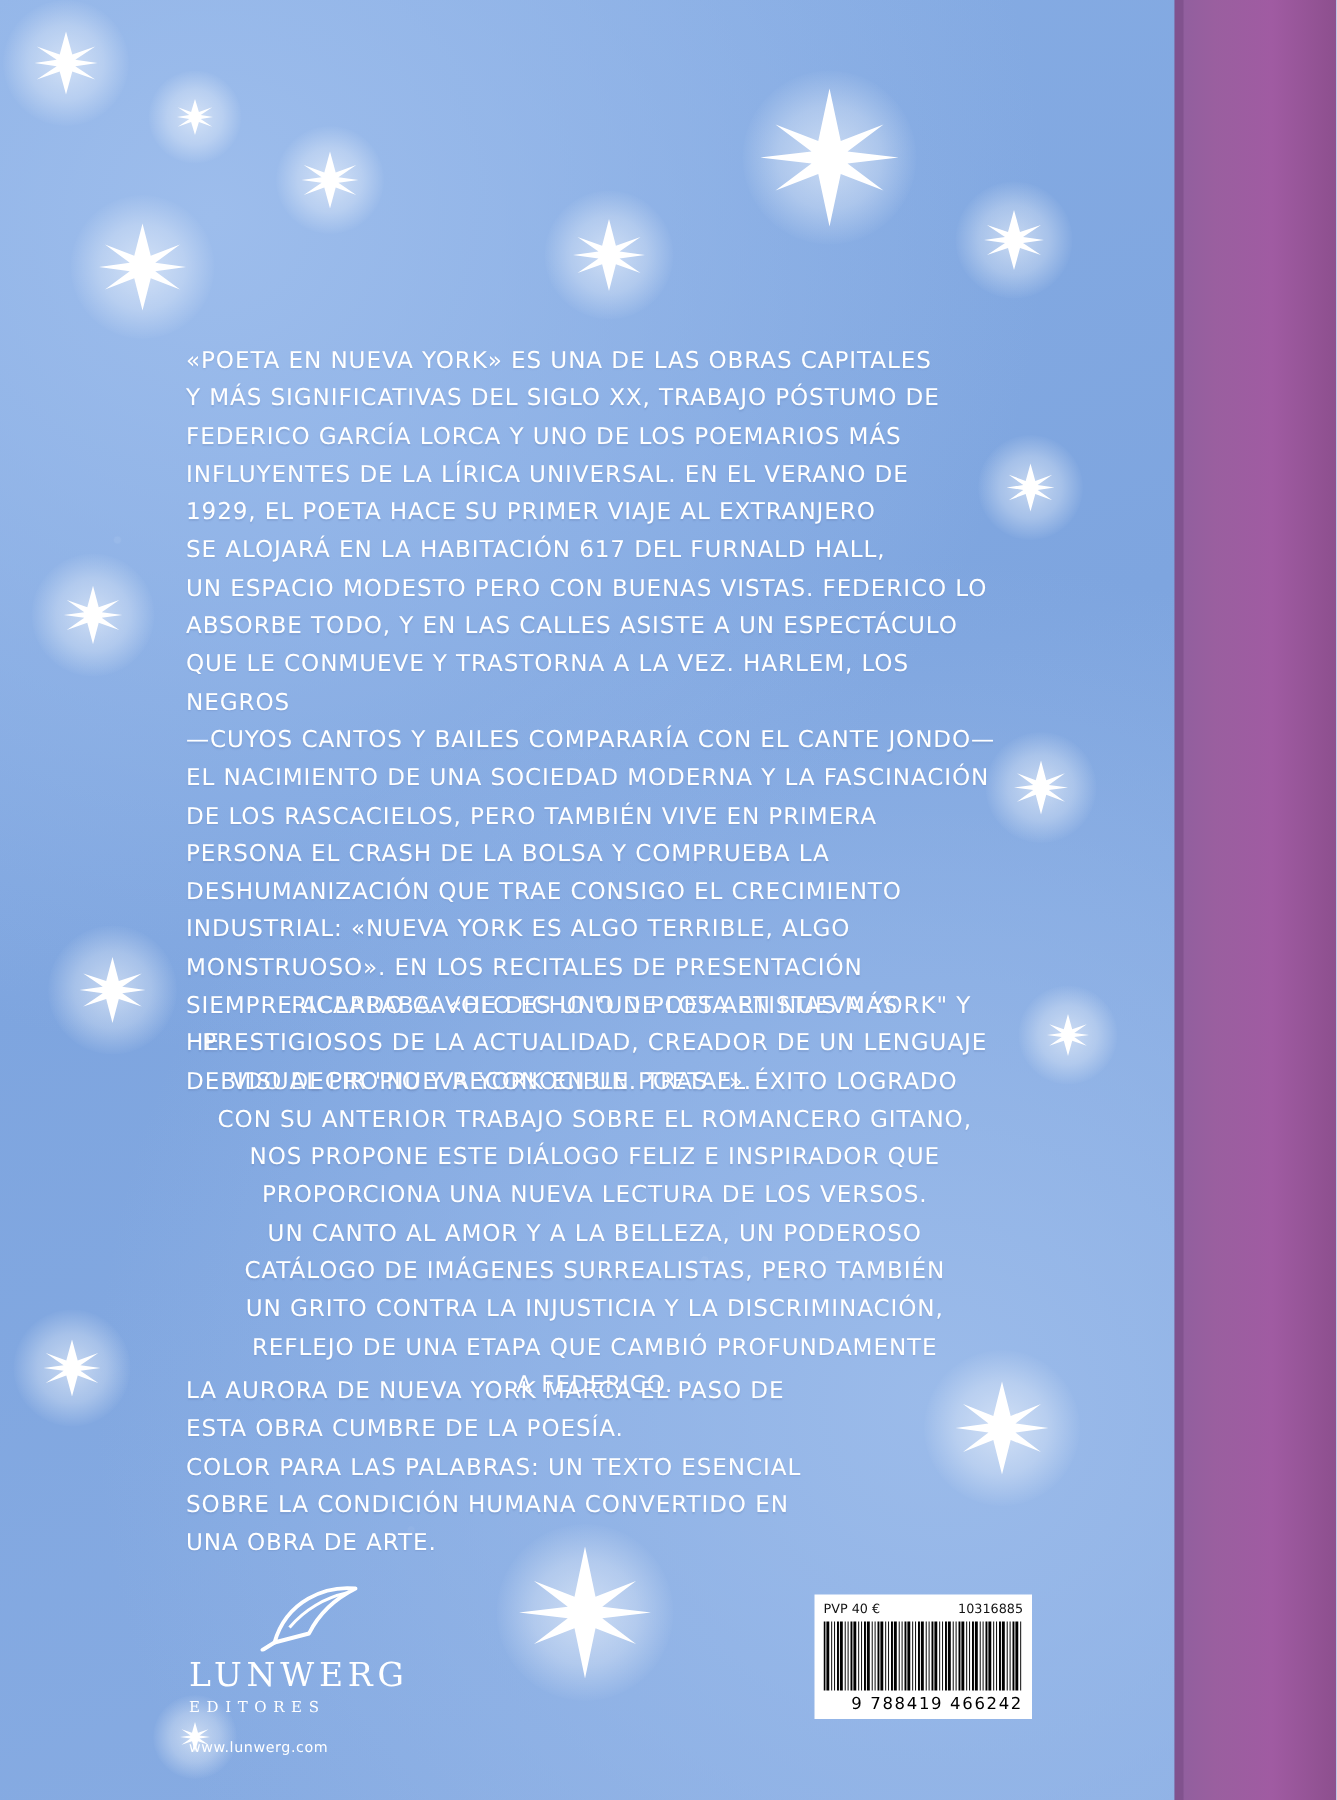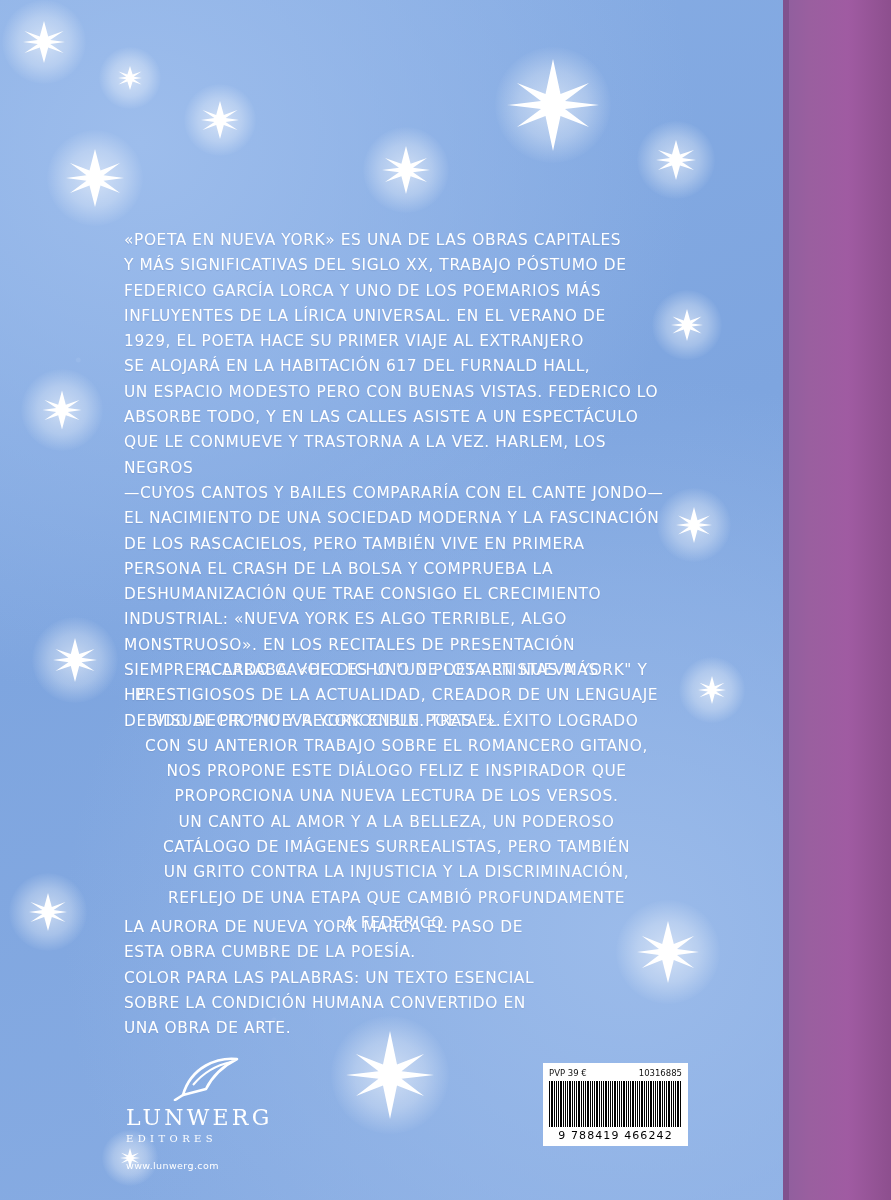--- a/index.html
+++ b/index.html
@@ -175,21 +175,21 @@
     width: 100%;
     background-repeat: repeat-x;
     background-size: 9px 100%;
     background-image:
       linear-gradient(90deg,
         #000 0 1px, #fff 1px 2px, #000 2px 4px, #fff 4px 5px,
         #000 5px 5.8px, #fff 5.8px 7px, #000 7px 7.6px, #fff 7.6px 9px);
   }
   #barcode-digits {
     margin-top: 2px;
-    text-align: center;
+    text-align: right;
     font-family: "DejaVu Sans", sans-serif;
     font-size: 11px;
     letter-spacing: 1.1px;
     color: #000;
   }
 </style>
 </head>
 <body>
 
 <div id="page">
@@ -358,21 +358,21 @@
         <path d="M20 30 C 30 18, 44 10, 58 7" fill="none" stroke="#ffffff" stroke-width="2"></path>
         <path d="M10 40 L 2 45" fill="none" stroke="#ffffff" stroke-width="2.6" stroke-linecap="round"></path>
       </svg>
       <div id="publisher-name">LUNWERG</div>
       <div id="publisher-sub">EDITORES</div>
       <div id="publisher-url">www.lunwerg.com</div>
     </div>
 
     <div id="barcode-block">
       <div id="barcode-top">
-        <span>PVP 39 €</span>
+        <span>PVP 40 €</span>
         <span>10316885</span>
       </div>
       <div id="barcode-bars"></div>
       <div id="barcode-digits">9 788419 466242</div>
     </div>
   </div>
 
   <div id="spine">
     <div id="spine-inner-edge"></div>
   </div>

